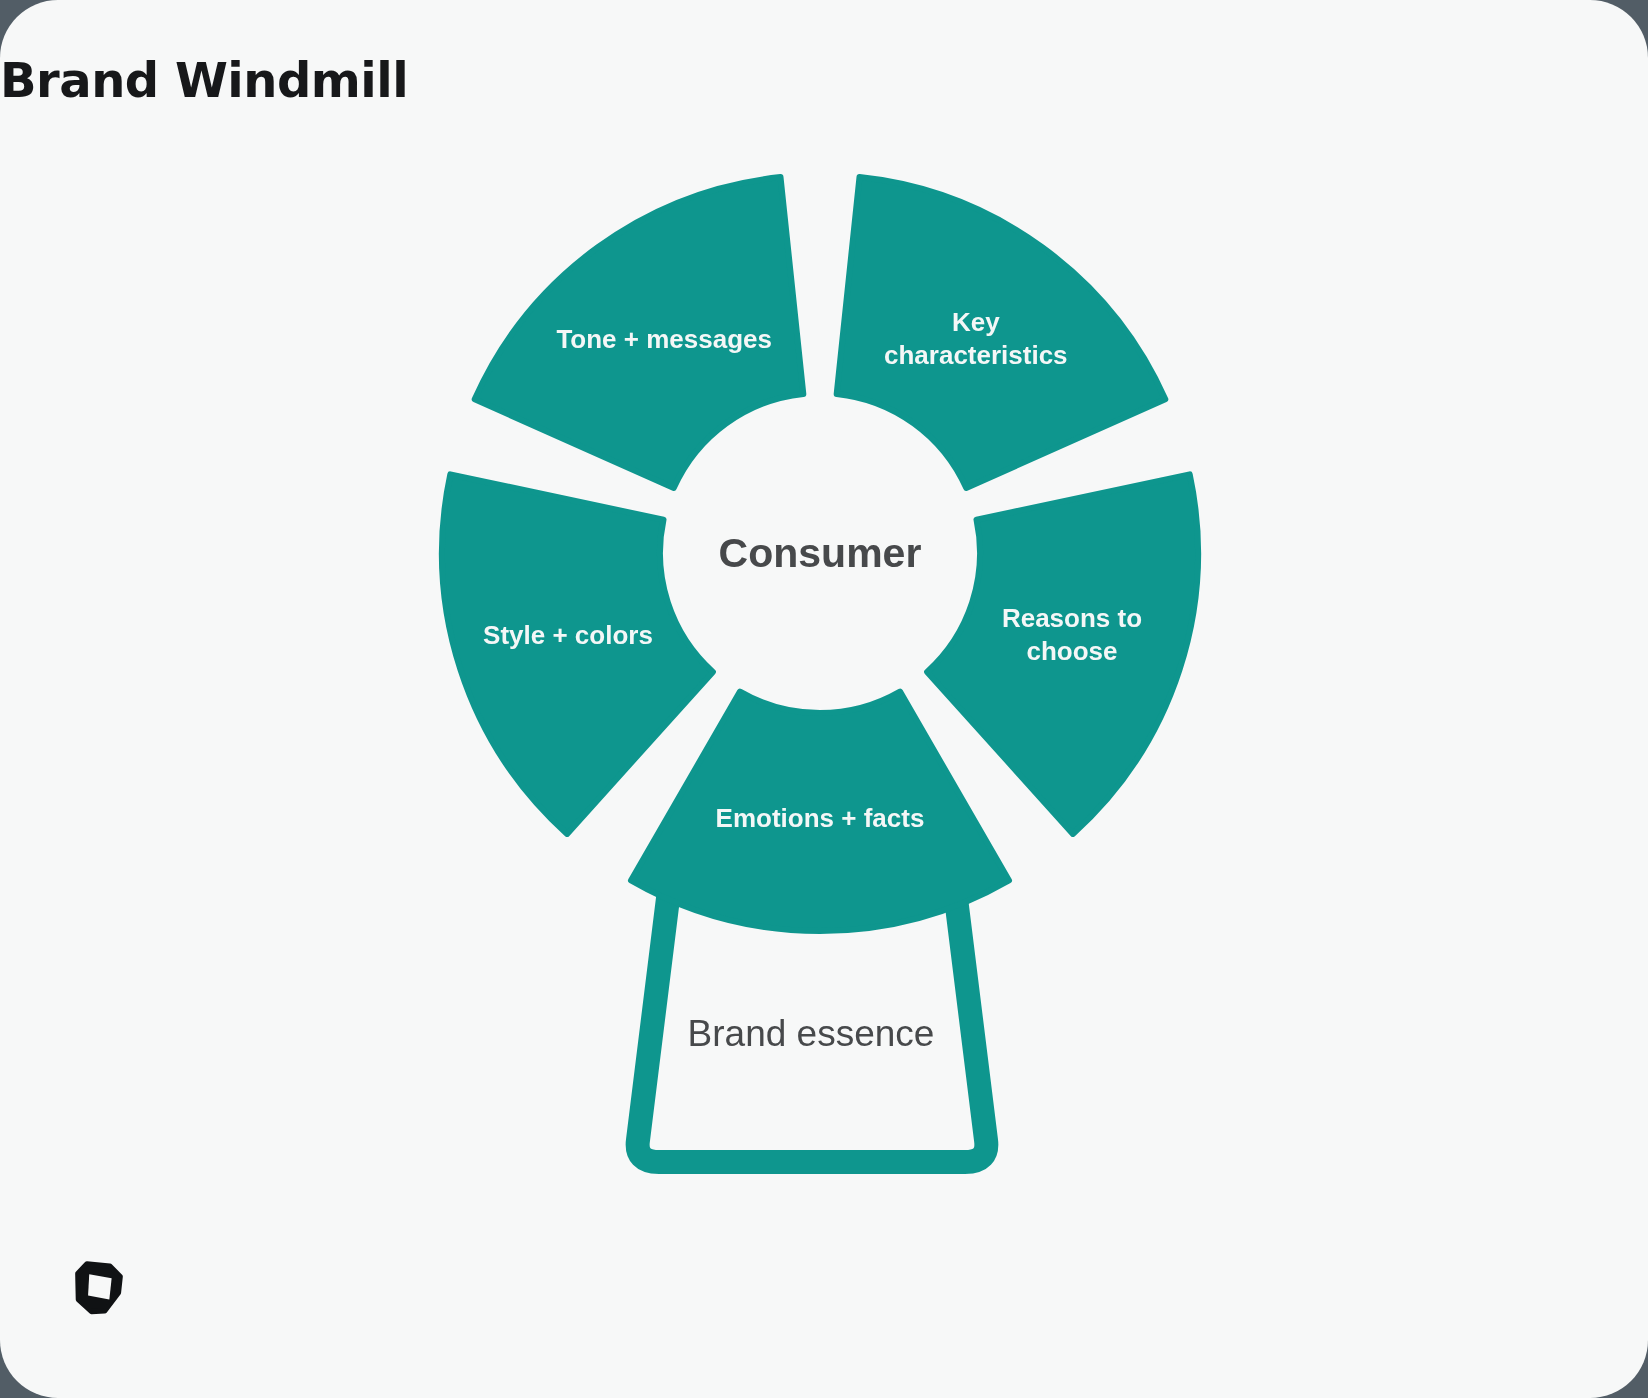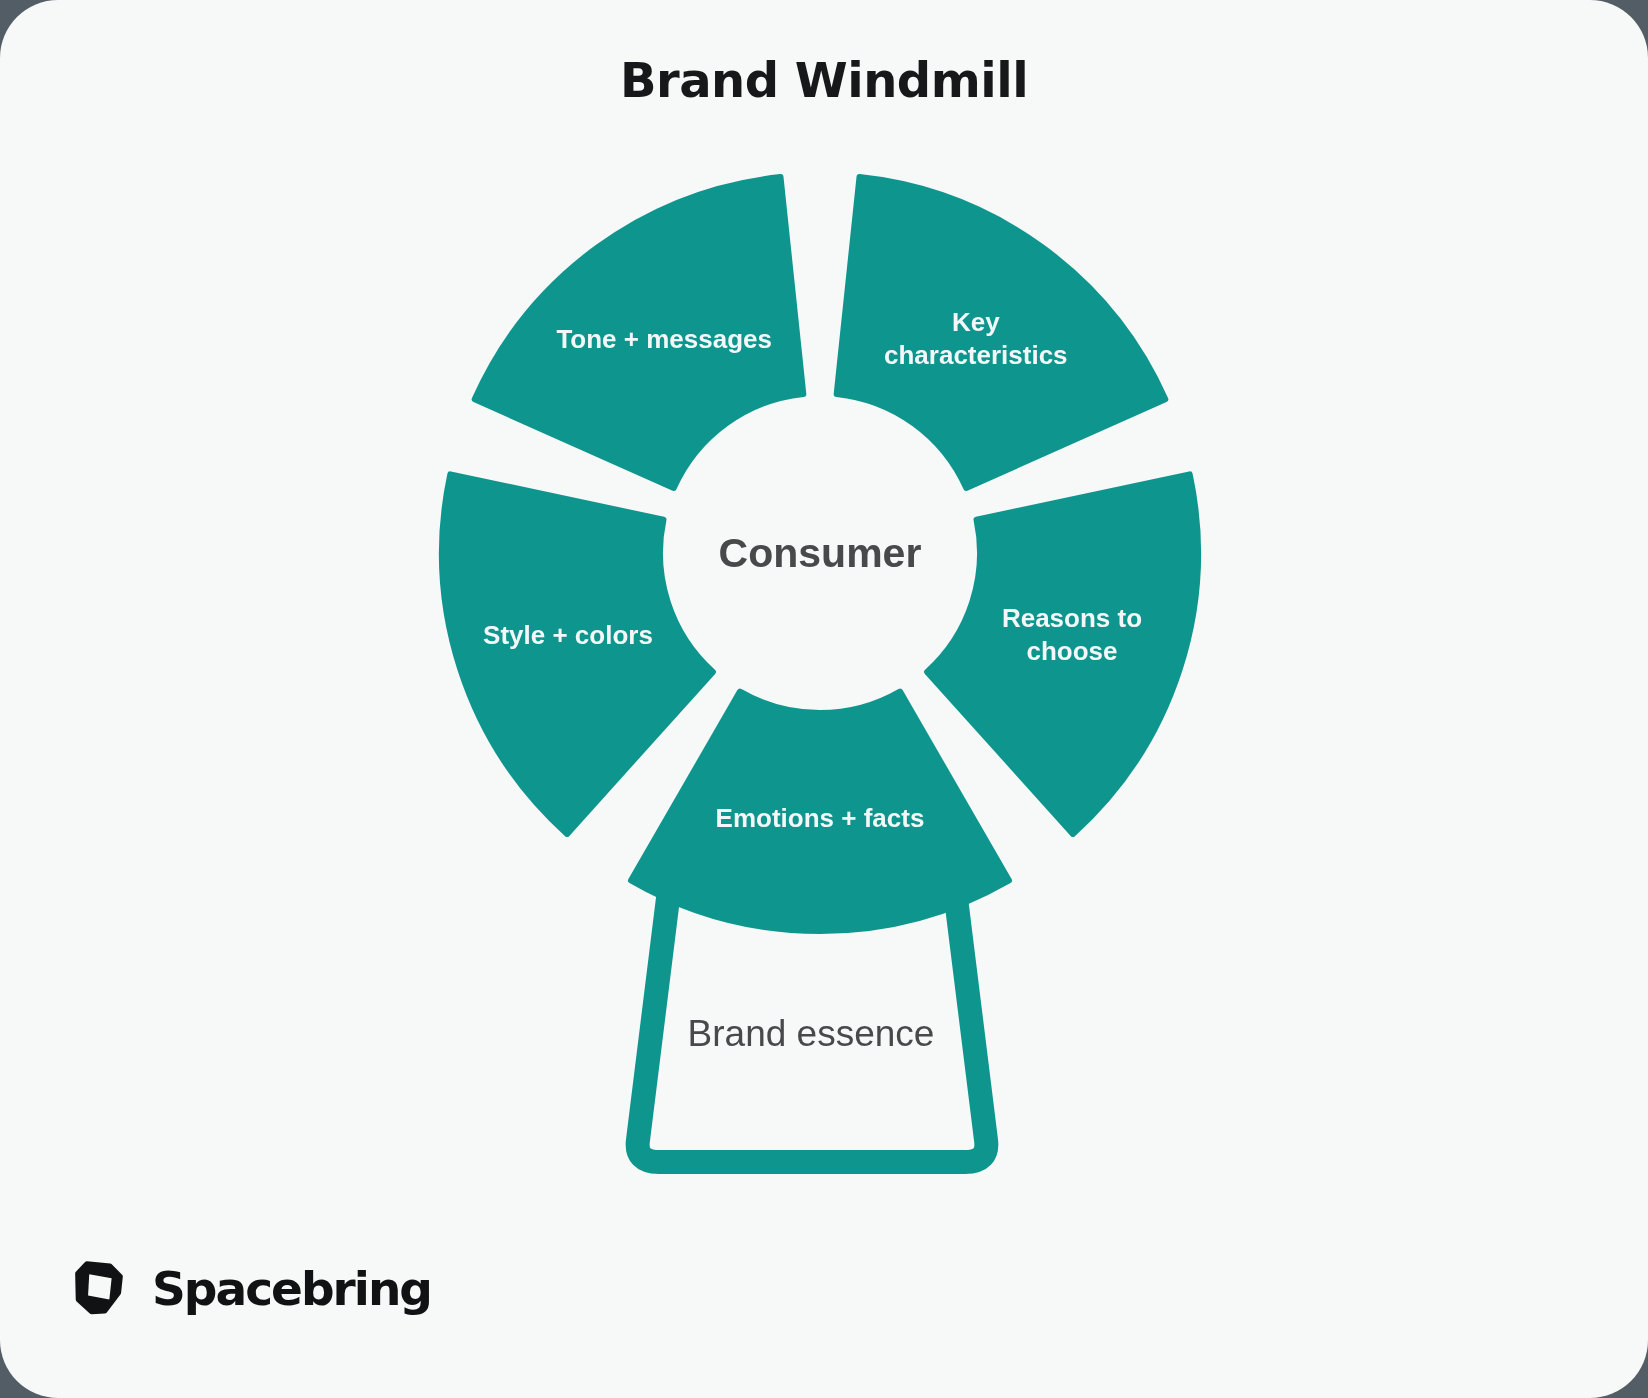--- a/index.html
+++ b/index.html
@@ -20,21 +20,20 @@
   }
   .card{
     position:absolute;
     inset:0;
     background:var(--card);
     border-radius:58px;
   }
   .title{
     position:absolute;
     left:0; right:0; top:52px;
-    text-align:center;
     font-family:"DejaVu Sans", sans-serif;
     font-weight:800;
     font-size:48px;
     letter-spacing:-0.5px;
     color:var(--ink);
   }
   .windmill{
     position:absolute;
     inset:0;
     width:1648px;
@@ -113,14 +112,13 @@
     </g>
   <text class="hub-label" x="820" y="567" text-anchor="middle">Consumer</text>
   <text class="base-label" x="811" y="1046" text-anchor="middle">Brand essence</text>
 </svg>
 
 <div class="footer">
   <svg class="logo-mark" viewBox="0 0 94 100" xmlns="http://www.w3.org/2000/svg">
     <polygon points="26,8 66,12 84,30 81,58 57,90 34,91 11,70 10,25" fill="#101214" stroke="#101214" stroke-width="9" stroke-linejoin="round"></polygon>
     <polygon points="30,26 69,33 65,70 28,63" fill="#F7F8F8"></polygon>
   </svg>
-  <span class="wordmark">Spacebring</span>
 </div>
 
 </body></html>

